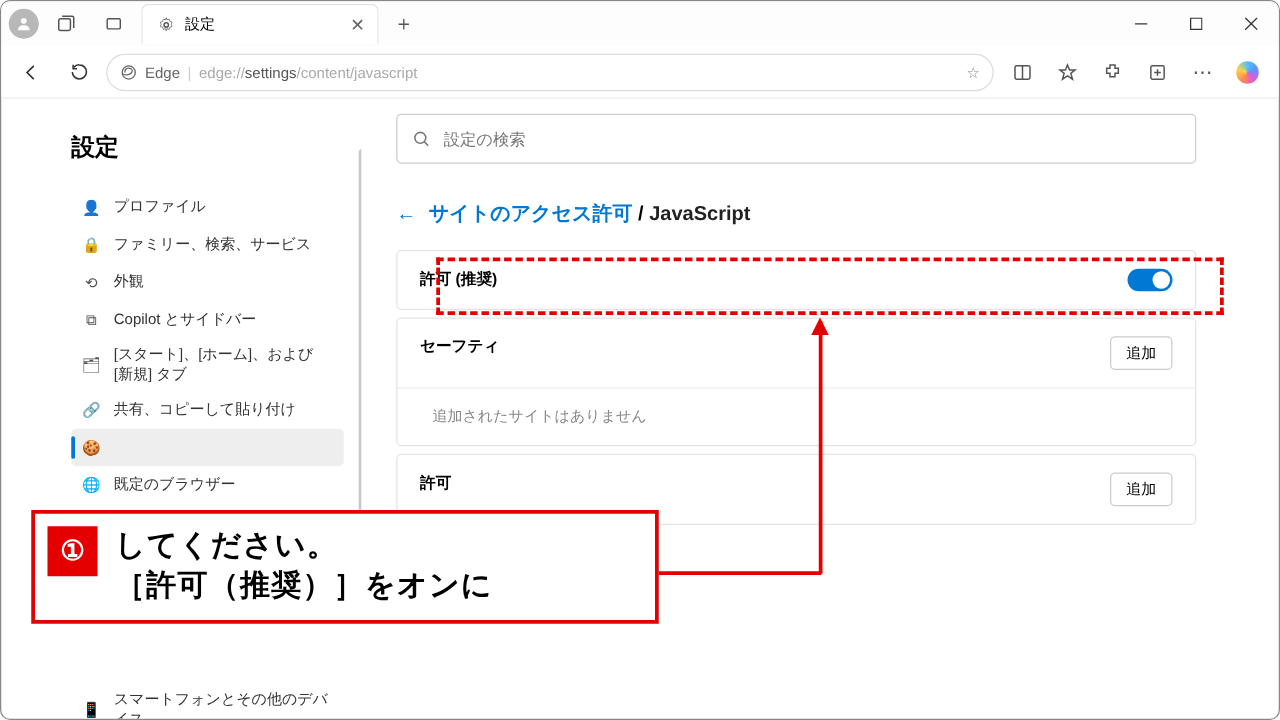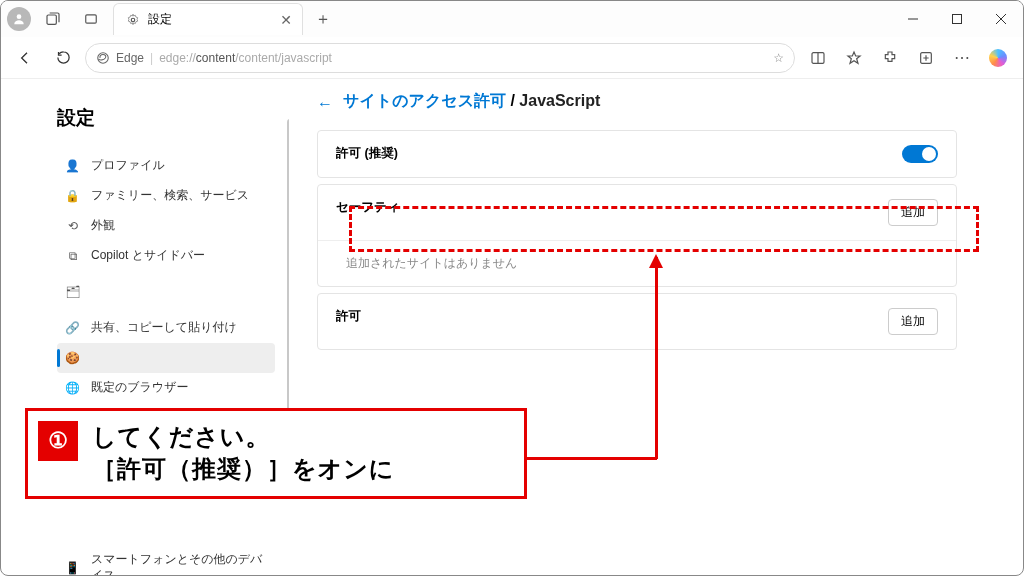--- a/index.html
+++ b/index.html
@@ -127,21 +127,21 @@
       </svg>
   </div>
   <div class="addr">
     <svg width="14" height="14" viewBox="0 0 24 24" fill="none" stroke="#666" stroke-width="1.8">
         <circle cx="12" cy="12" r="9"></circle>
         <path d="M4 14c3 2 9 2 12-2 2-3 0-6-4-6s-6 3-5 6"></path>
       </svg>
     <span>Edge</span>
     <span style="color:#ccc">|</span>
     <span class="addr-text">
-      <span>edge://</span><span class="bold">content</span><span>/content/javascript</span>
+      <span>edge://</span><span class="bold">settings</span><span>/content/javascript</span>
     </span>
     <span class="addr-star">☆</span>
   </div>
   <div class="tb-right">
     <div class="tb-icon">
         <svg width="16" height="16" viewBox="0 0 24 24" fill="none" stroke="#555" stroke-width="1.8">
           <rect x="3" y="4" width="18" height="16" rx="2"></rect>
           <line x1="12" y1="4" x2="12" y2="20"></line>
         </svg>
       </div>
@@ -184,20 +184,21 @@
         <li>
           <span class="side-icon">⟲</span>
           <span style="line-height: 1.3;">外観</span>
         </li>
         <li>
           <span class="side-icon">⧉</span>
           <span style="line-height: 1.3;">Copilot とサイドバー</span>
         </li>
         <li style="height: 42px;">
           <span class="side-icon">🗂</span>
+          <span style="line-height: 1.3;">[スタート]、[ホーム]、および [新規] タブ</span>
         </li>
         <li>
           <span class="side-icon">🔗</span>
           <span style="line-height: 1.3;">共有、コピーして貼り付け</span>
         </li>
         <li class="selected">
           <span class="side-icon">🍪</span>
         </li>
         <li>
           <span class="side-icon">🌐</span>
@@ -226,20 +227,27 @@
         <li>
           <span class="side-icon">📱</span>
           <span style="line-height: 1.3;">スマートフォンとその他のデバイス</span>
         </li>
       </ul>
     <div class="vtrack"></div>
     <div class="vscroll"></div>
   </div>
 
   <div class="main">
+    <div class="search">
+      <svg width="15" height="15" viewBox="0 0 24 24" fill="none" stroke="#777" stroke-width="2">
+          <circle cx="10" cy="10" r="7"></circle>
+          <line x1="20" y1="20" x2="15" y2="15"></line>
+        </svg>
+      <input placeholder="設定の検索" style="">
+    </div>
     <div class="crumb">
       <span class="crumb-back">←</span>
       <span>
         <span class="crumb-link">サイトのアクセス許可</span><span> / </span><span class="crumb-cur">JavaScript</span>
       </span>
     </div>
 
     <div class="card">
       <div class="row">
         <span class="label">許可 (推奨)</span>

